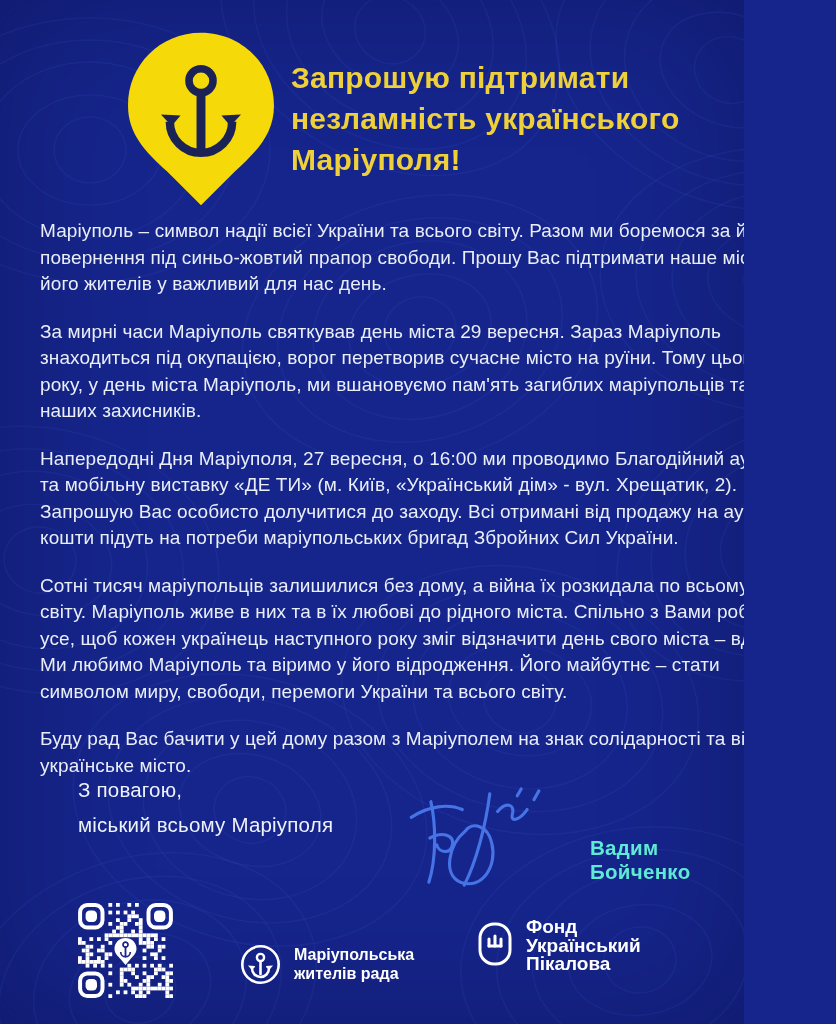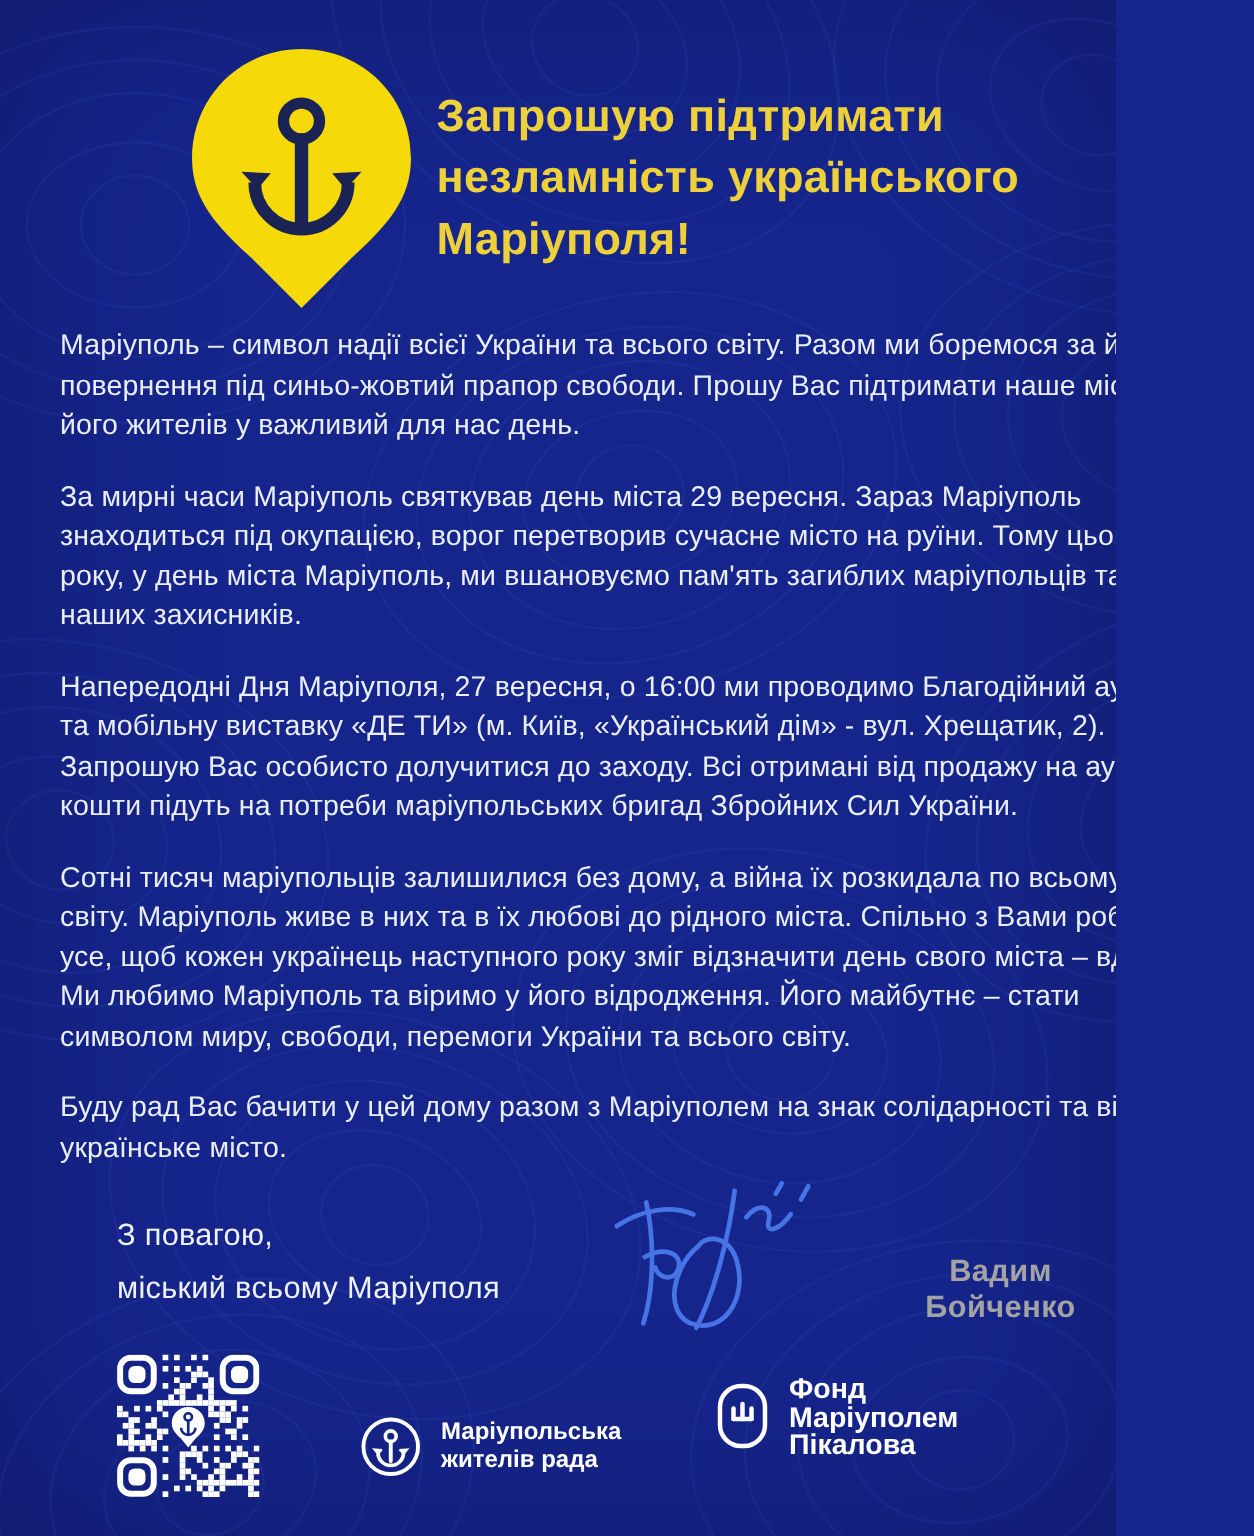--- a/index.html
+++ b/index.html
@@ -22,27 +22,27 @@
   
   .letter{
     position:absolute;left:40px;top:218px;width:756px;
     text-align:left;color:#e9eef8;
     font-size:19px;line-height:26.5px;letter-spacing:.1px;
   }
   .letter p{margin:0 0 21px 0;}
 
   
   .closing{
-    position:absolute;left:78px;top:806px;
+    position:absolute;left:78px;top:772px;
     color:#eef2fa;font-size:20.5px;line-height:35px;letter-spacing:.2px;
   }
   .autograph{position:absolute;left:402px;top:784px;width:150px;height:108px;}
   .signer-name{
     position:absolute;left:590px;top:836px;
-    color:#a3a3a3;font-size:20.5px;font-weight:bold;letter-spacing:.3px;text-align:center;
+    color:#5eead4;font-size:20.5px;font-weight:bold;letter-spacing:.3px;
   }
 
   
   .qr{position:absolute;left:78px;top:903px;width:95px;height:95px;}
   .partner{position:absolute;display:flex;align-items:center;}
   .council{left:240px;top:924px;gap:13px;margin-top:20px;}
   .council .mark{width:41px;height:41px;flex:0 0 auto;}
   .council .ptext{color:#fff;font-weight:bold;font-size:16px;line-height:18.5px;}
   .fund{left:478px;top:918px;gap:14px;align-items:flex-start;}
   .fund .mark{width:34px;height:44px;flex:0 0 auto;margin-top:4px;}
@@ -363,18 +363,18 @@
   <div class="partner fund">
     <svg class="mark" viewBox="0 0 34 44" fill="none" stroke="#ffffff">
       <rect x="2" y="2" width="30" height="40" rx="14" stroke-width="3"></rect>
       <path d="M11 17 v7" stroke-width="3" stroke-linecap="round"></path>
       <path d="M17 14 v10" stroke-width="3" stroke-linecap="round"></path>
       <path d="M23 17 v7" stroke-width="3" stroke-linecap="round"></path>
       <path d="M11 24 h12" stroke-width="3" stroke-linecap="round"></path>
     </svg>
     <div class="ptext">
       <div>Фонд</div>
-      <div>Маріуполем</div>
+      <div>Український</div>
       <div>Пікалова</div>
     </div>
   </div>
 
 </div>
 
 </body></html>

